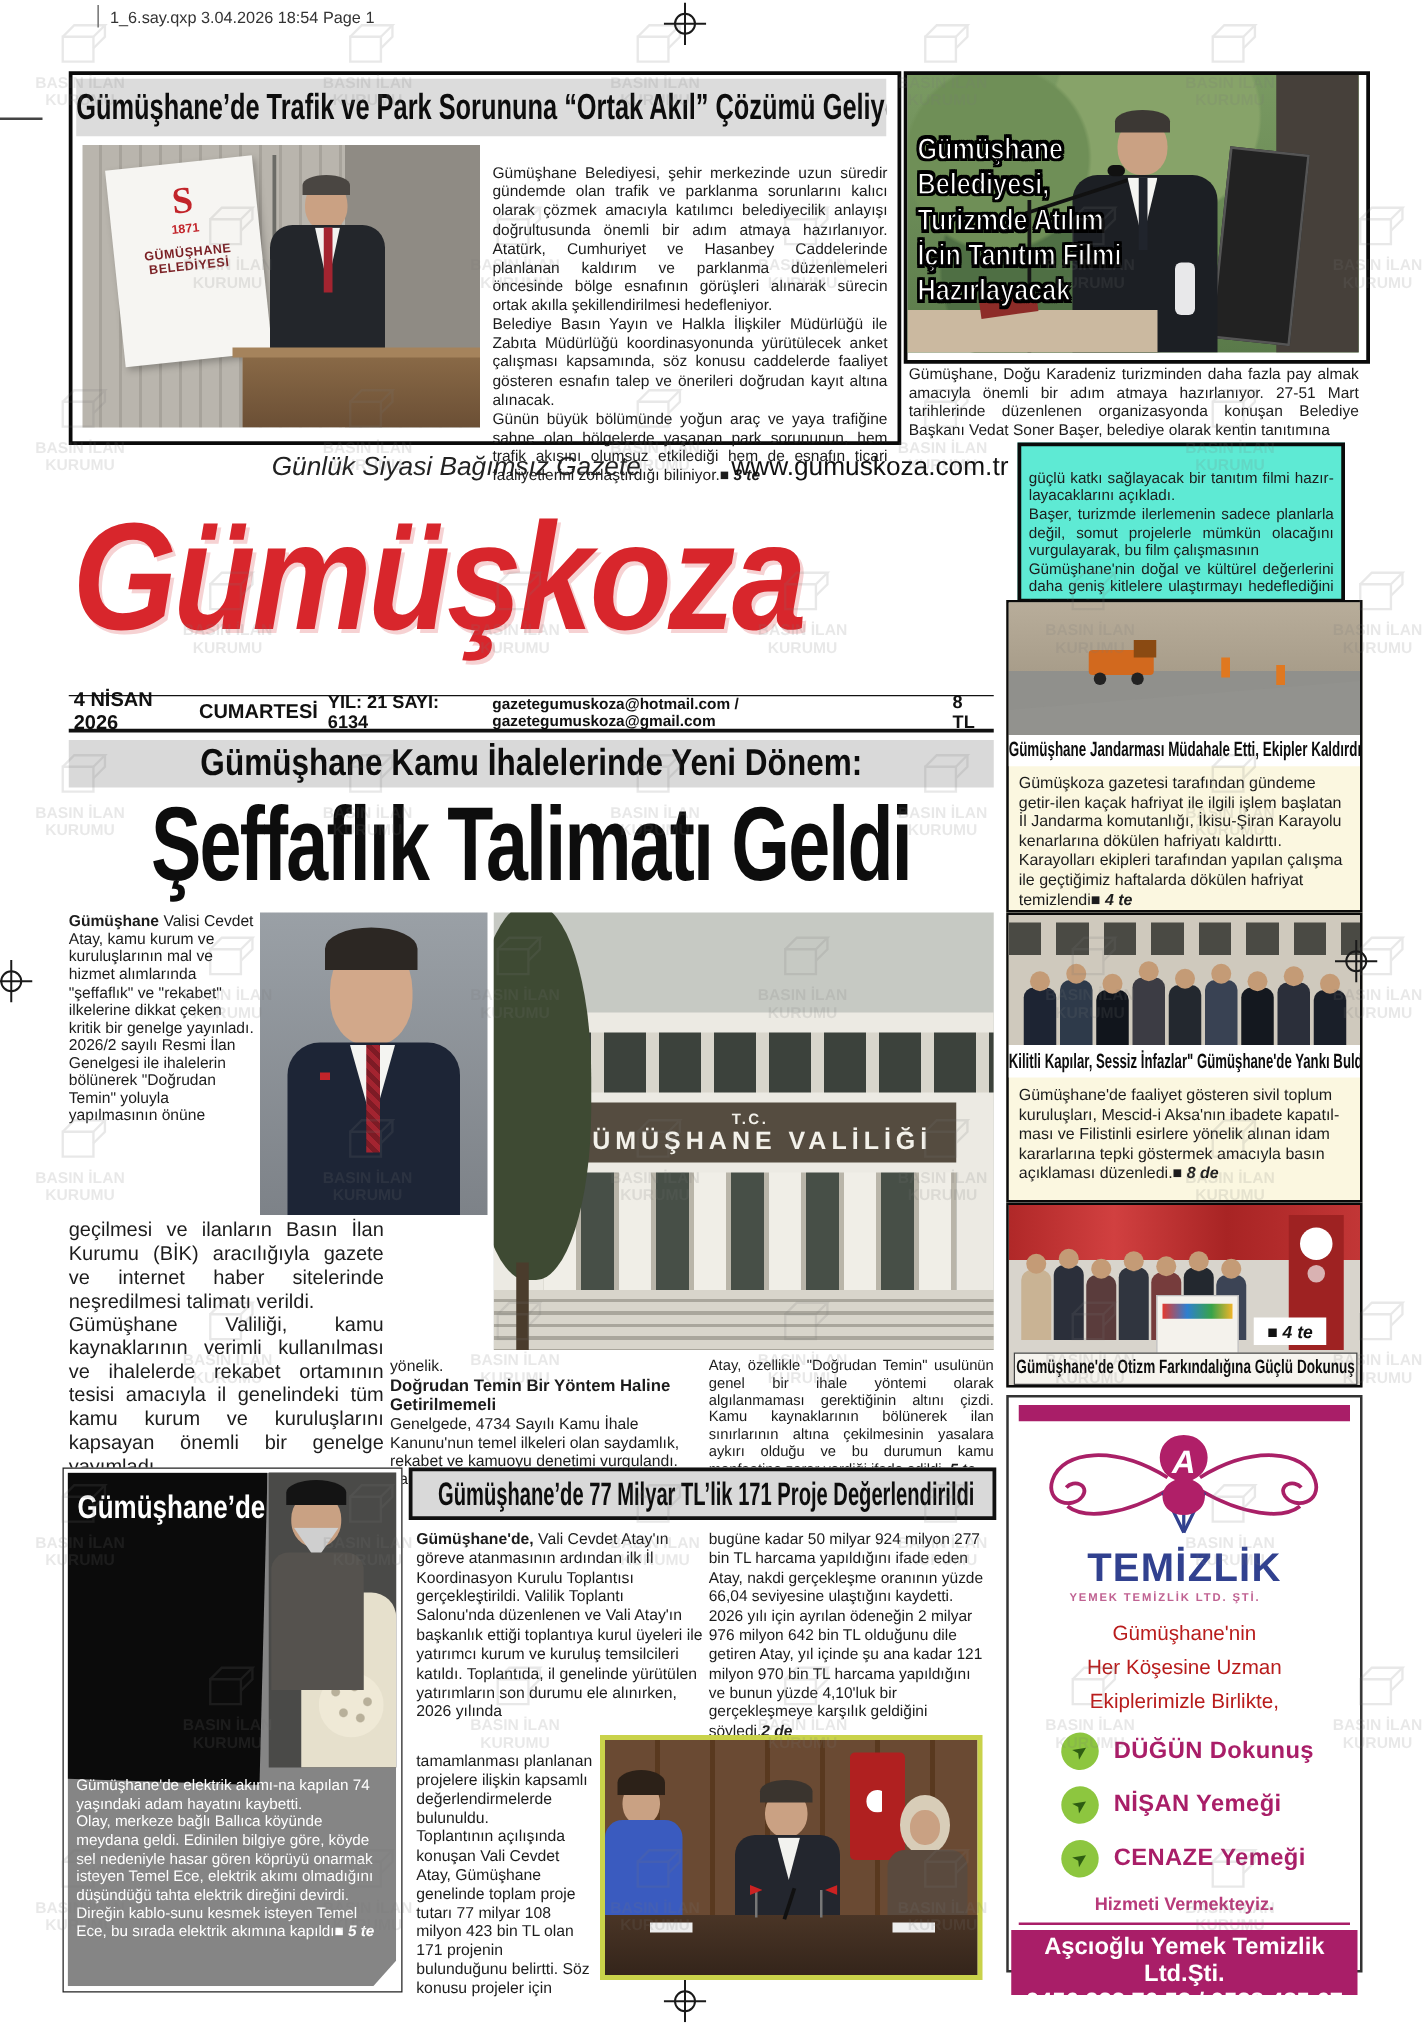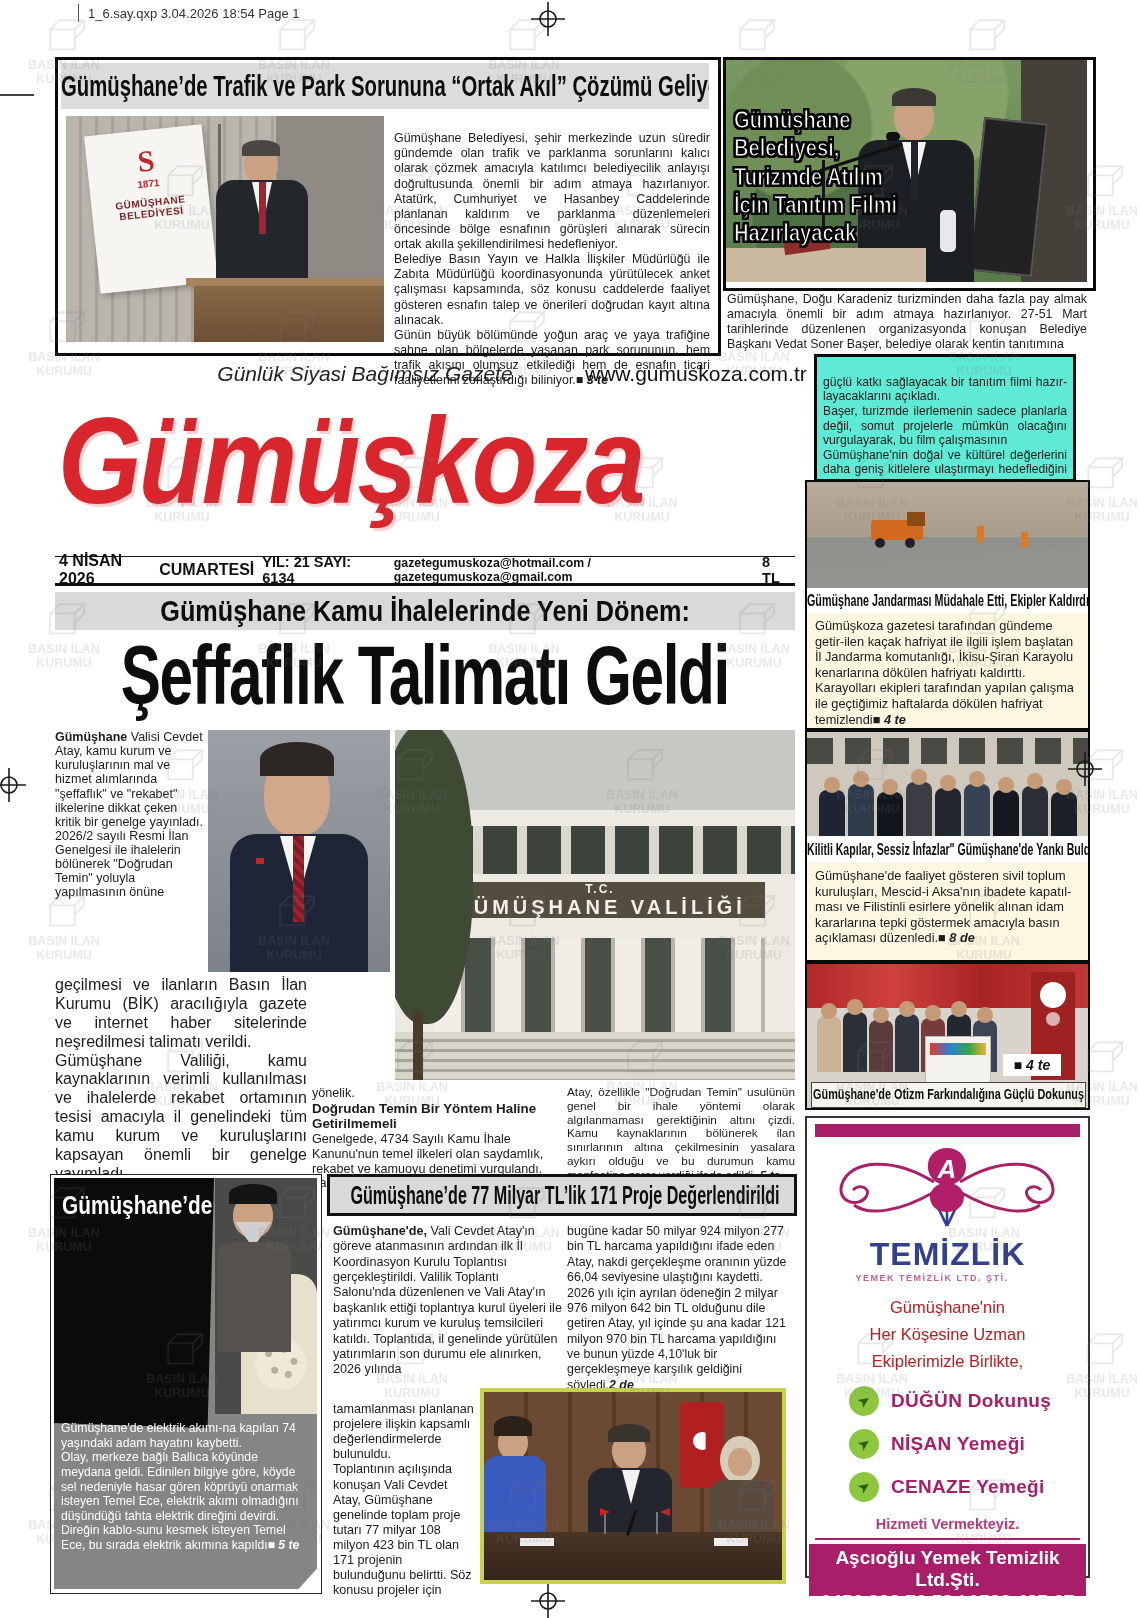--- a/index.html
+++ b/index.html
@@ -139,21 +139,21 @@
     <div class="abs" style="left:52px;top:12px;width:74px;height:34px;border-radius:50% 50% 0 0;background:#2c2723;"></div>
     <div class="abs" style="left:22px;top:104px;width:138px;height:138px;border-radius:26px 26px 0 0;background:#1d2536;"></div>
     <div class="abs" style="left:72px;top:106px;width:36px;height:64px;background:#f4f4f1;clip-path:polygon(0 0,100% 0,50% 100%);"></div>
     <div class="abs" style="left:85px;top:106px;width:11px;height:86px;background:repeating-linear-gradient(45deg,#a32430 0 4px,#7d1b25 4px 8px);"></div>
     <div class="abs" style="left:48px;top:128px;width:8px;height:6px;background:#c2242a;"></div>
   </div>
 
   <div class="photo" style="left:395px;top:730px;width:400px;height:350px;background:#c6c9c3;">
     <div class="abs" style="left:0;top:80px;width:400px;height:270px;background:#eceae3;"></div>
     <div class="abs" style="left:0;top:96px;width:400px;height:48px;background:repeating-linear-gradient(90deg,#3c423c 0 34px,#d9d6cc 34px 44px);"></div>
-    <div class="abs" style="left:40px;top:152px;width:330px;height:36px;background:#554c40;display:flex;flex-direction:column;align-items:center;justify-content:center;color:#f3f1ea;">
+    <div class="abs" style="left:40px;top:152px;width:330px;height:48px;background:#554c40;display:flex;flex-direction:column;align-items:center;justify-content:center;color:#f3f1ea;">
       <span style="font-size:12px;font-weight:bold;letter-spacing:2px;">T.C.</span>
       <span style="font-size:20px;font-weight:bold;letter-spacing:4px;">GÜMÜŞHANE VALİLİĞİ</span>
     </div>
     <div class="abs" style="left:40px;top:208px;width:330px;height:94px;background:repeating-linear-gradient(90deg,#f0eee7 0 26px,#b9b5a9 26px 30px,#474f47 30px 56px,#b9b5a9 56px 60px);"></div>
     <div class="abs" style="left:0;top:302px;width:400px;height:48px;background:repeating-linear-gradient(180deg,#d8d5cb 0 7px,#a9a69c 7px 10px);"></div>
     <div class="abs" style="left:-18px;top:-6px;width:96px;height:300px;border-radius:46%;background:#3e4a33;"></div>
     <div class="abs" style="left:18px;top:280px;width:10px;height:70px;background:#4a3c2c;"></div>
   </div>
 
   <div class="abs bt pre" style="left:55px;top:976px;width:252px;height:192px;font-size:16px;line-height:1.18;">geçilmesi ve ilanların Basın İlan Kurumu (BİK) aracılığıyla gazete ve internet haber sitelerinde neşredilmesi talimatı verildi.

